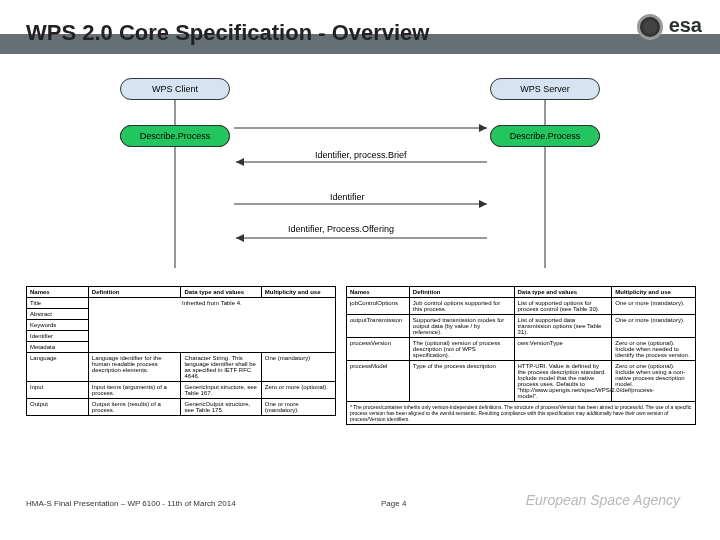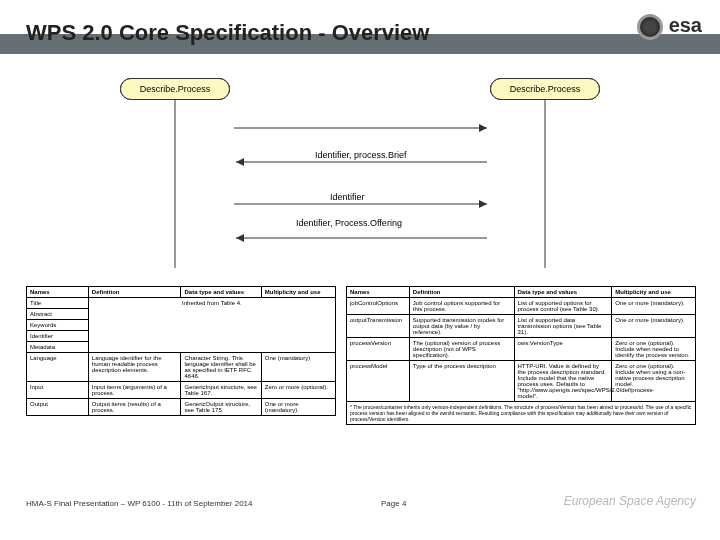--- a/index.html
+++ b/index.html
@@ -7,36 +7,36 @@
   .slide { position: relative; width: 720px; height: 520px; }
   .banner { position: absolute; left: 0; top: 34px; width: 720px; height: 20px; background: #666f73; }
   .title { position: absolute; left: 26px; top: 20px; font-size: 22px; font-weight: 700; color: #222; letter-spacing: 0px; }
   .logo { position: absolute; right: 18px; top: 14px; display: flex; align-items: flex-start; gap: 6px; }
   .logo-swirl { width: 26px; height: 26px; border-radius: 50%; background: radial-gradient(circle at 50% 50%, #444 40%, #111 100%); border: 3px solid #999; }
   .logo-text { font-size: 20px; font-weight: 700; color: #2b2f31; }
 
   .diagram { position: absolute; left: 60px; top: 78px; width: 600px; height: 200px; }
   .pill { position: absolute; border: 1px solid #333; border-radius: 18px; padding: 5px 4px; font-size: 9px; text-align: center; width: 110px; background: #fff; }
   .node { background: #d6e3f2; }
-  .action { background: #fef9c3; }
+  .action { background: #22c55e; margin-top: 47px; }
   .label { position: absolute; font-size: 9px; color: #000; white-space: nowrap; }
   svg.lines { position: absolute; left: 0; top: 0; width: 600px; height: 200px; }
 
   .tables { position: absolute; left: 26px; top: 286px; width: 670px; display: flex; gap: 10px; }
   table { border-collapse: collapse; font-size: 6px; table-layout: fixed; }
   .tbl-left { width: 310px; }
   .tbl-right { width: 350px; }
   th, td { border: 1px solid #000; padding: 2px 3px; vertical-align: top; text-align: left; }
   th { font-weight: 700; background: #fff; }
   .center { text-align: center; }
   .footnote { font-size: 5px; padding: 2px 3px; border: 1px solid #000; border-top: none; }
 
   .footer { position: absolute; left: 26px; bottom: 12px; font-size: 8px; color: #333; }
   .footer-page { position: absolute; left: 340px; bottom: 12px; font-size: 8px; color: #333; padding-left: 41px; }
-  .footer-agency { position: absolute; right: 24px; bottom: 12px; font-size: 12px; color: #b8b8b8; font-style: italic; }
+  .footer-agency { position: absolute; right: 40px; bottom: 12px; font-size: 14px; color: #b8b8b8; font-style: italic; }
 </style>
 </head>
 <body>
 
 <div class="slide">
   <div class="banner"></div>
   <div class="title">WPS 2.0 Core Specification - Overview</div>
   <div class="logo">
     <div class="logo-swirl"></div>
     <div class="logo-text">esa</div>
@@ -61,21 +61,21 @@
 
     <div class="pill action" style="left:60px; top:40;">Get.Capabilities</div>
     <div class="pill action" style="left:430px; top:40;">Get.Capabilities</div>
 
     <div class="label" style="left:236px; top:72px;padding-left:19px;">Identifier, process.Brief</div>
     <div class="label" style="left:270px; top:114px;">Identifier</div>
 
     <div class="pill action" style="left:60px; top:116;">Describe.Process</div>
     <div class="pill action" style="left:430px; top:116;">Describe.Process</div>
 
-    <div class="label" style="left:228px; top:140px;margin-left:8px;">Identifier, Process.Offering</div>
+    <div class="label" style="left:228px; top:146px;">Identifier, Process.Offering</div>
   </div>
 
   <div class="tables">
     <div>
       <table class="tbl-left">
         <colgroup>
             <col style="width:20%">
             <col style="width:30%">
             <col style="width:26%">
             <col style="width:24%">
@@ -166,16 +166,16 @@
             <td>Type of the process description</td>
             <td>HTTP-URI. Value is defined by the process description standard. Include model that the native process uses. Defaults to "http://www.opengis.net/spec/WPS/2.0/def/process-model".</td>
             <td>Zero or one (optional). Include when using a non-native process description model.</td>
           </tr>
         </tbody>
       </table>
       <div class="footnote" style="width:350px">* The process/container inherits only version-independent definitions. The structure of process/Version has been aimed to process/id. The use of a specific process version has been aligned to the own/id semantic. Resulting compliance with this specification may additionally have their own version of process/Version identifiers.</div>
     </div>
   </div>
 
-  <div class="footer">HMA-S Final Presentation – WP 6100 - 11th of September 2014</div>
+  <div class="footer">HMA-S Final Presentation – WP 6100 - 11th of March 2014</div>
   <div class="footer-page">Page 4</div>
   <div class="footer-agency">European Space Agency</div>
 </div>
 
 </body></html>

